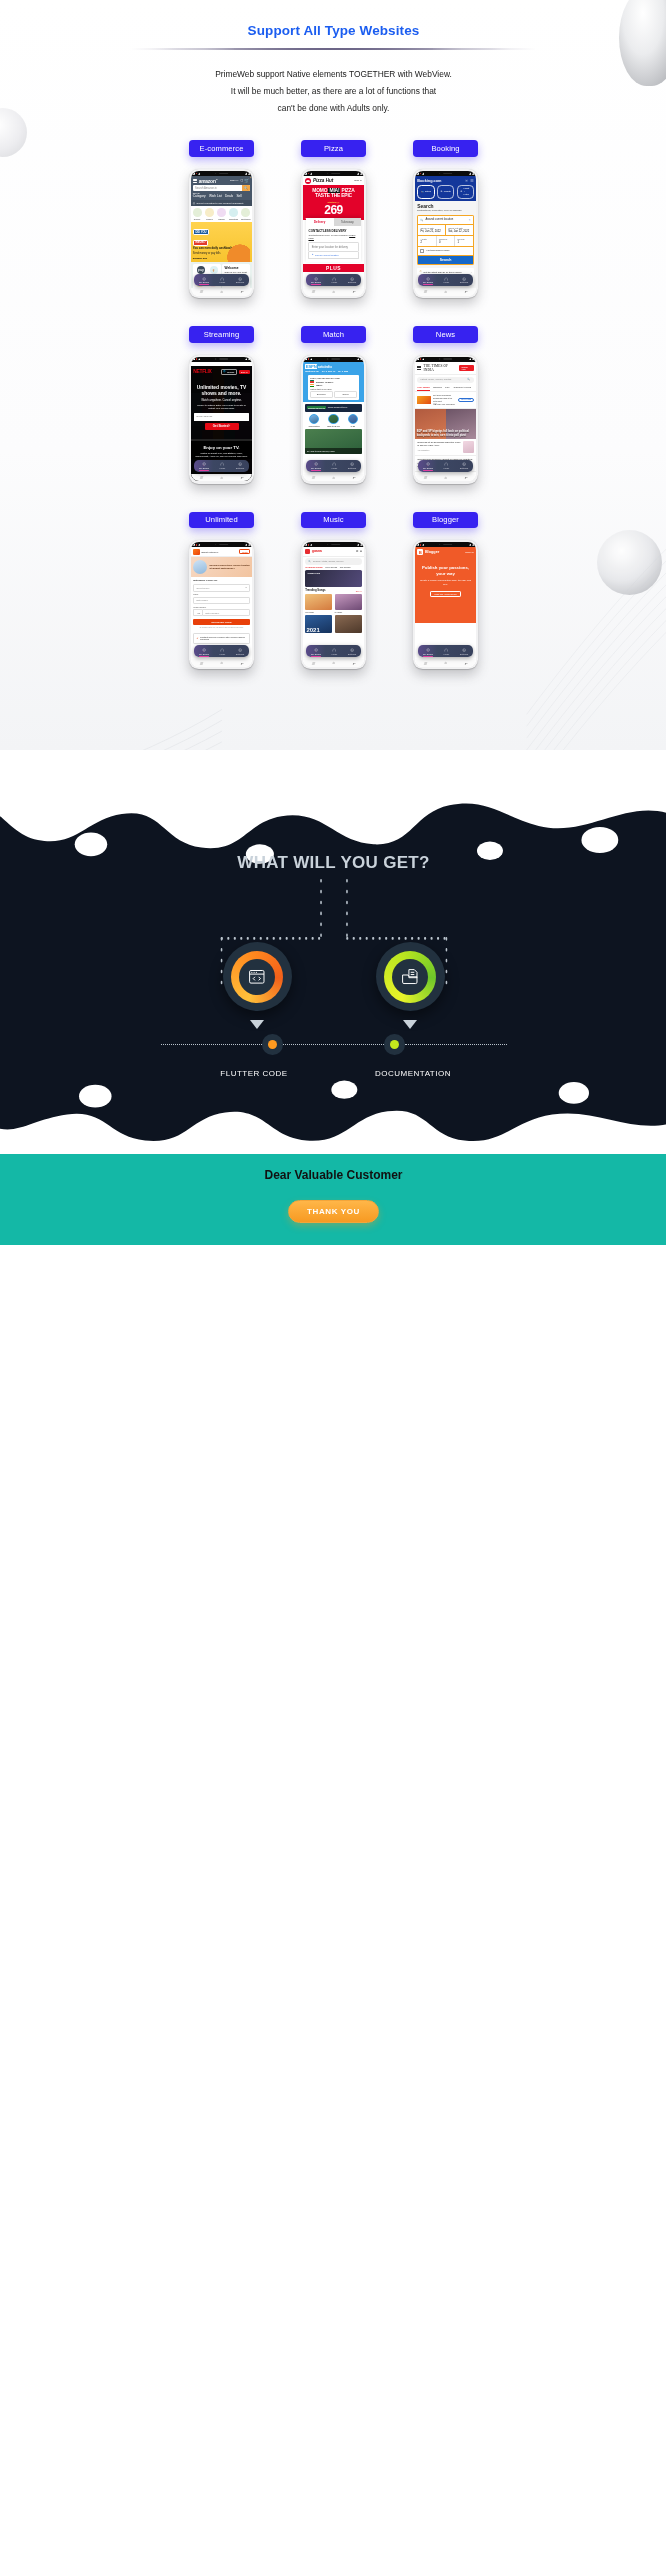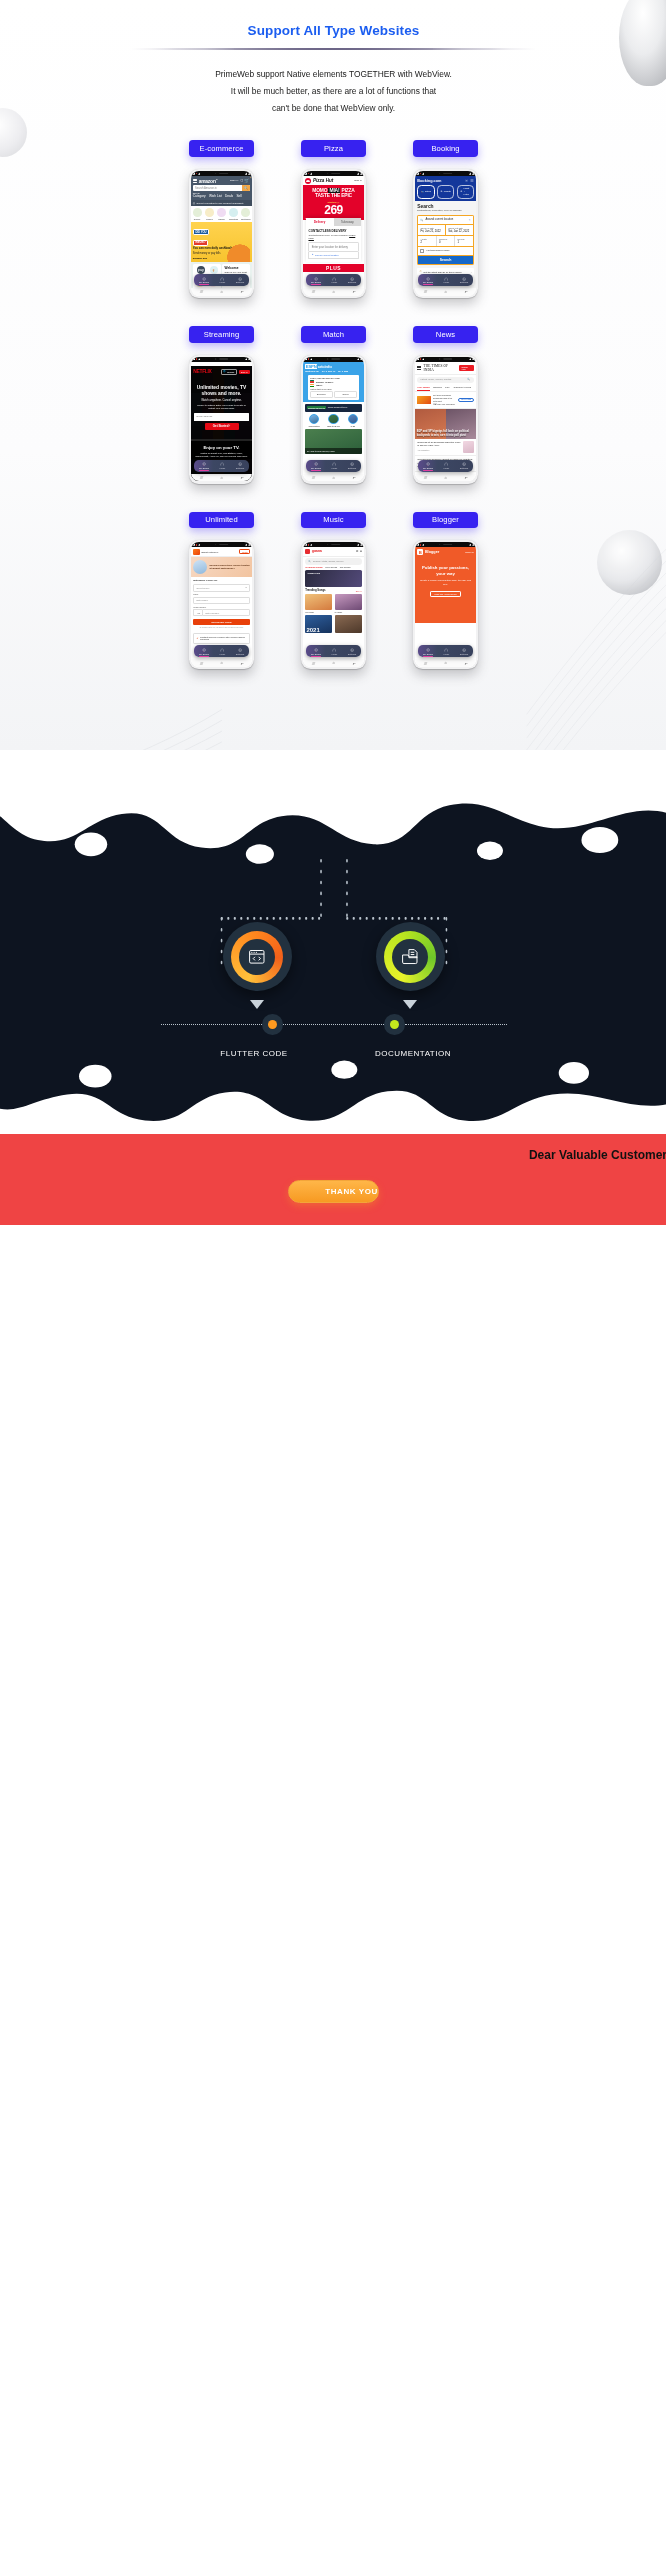--- a/index.html
+++ b/index.html
@@ -391,21 +391,21 @@
   .ring-green  { background: conic-gradient(from 200deg, #e8f32a, #b9e520 40%, #6ec72a 70%, #e8f32a); }
   .tri { width:0;height:0;border-left:7px solid transparent;border-right:7px solid transparent;border-top:9.2px solid #c9d2da; margin:8.7px auto 0;}
   .dotline { display:flex; justify-content:center; align-items:center; margin-top:5.4px; }
   .dot-node { width:20.6px;height:20.6px;border-radius:50%;background:#22313f; display:flex;align-items:center;justify-content:center; flex:0 0 auto;}
   .dot-core { width:9.7px;height:9.7px;border-radius:50%;}
   .dash { height:0; border-top:1.6px dotted #b9c3cc; flex:1 1 auto; }
   .labels { display:flex; justify-content:center; gap:45px; margin-top:14px; position:relative; z-index:3;}
   .labels div { color:#ffffff; font-size:8px; letter-spacing:0.5px; width:114px; text-align:center; font-weight:500;}
 
   
-  .footer { background:#ef4444; padding: 14px 0 21.6px; text-align:right; }
+  .footer { background:#14b8a6; padding: 14px 0 21.6px; text-align:center; }
   .f-title { font-size:12px; font-weight:700; color:#111; }
   .f-copy { margin:13px auto 0; width:411px; font-size:8.4px; line-height:1.95; color:#1a1a1a; }
   .thanks {
     margin: 18.4px auto 0; width: 91px; padding: 6px 0;
     background: linear-gradient(180deg,#ffb648,#f79a22);
     border:1.1px solid #f3a53a; border-radius:12px;
     color:#fff; font-size:8px; font-weight:700; letter-spacing:0.6px;
     box-shadow:0 3.2px 7.6px rgba(247,154,34,.35);
   }
 </style>
@@ -448,21 +448,21 @@
       </g>
     </svg>
 
     <div class="headline">Support All Type Websites</div>
     <div class="rule-wrap">
         <div class="rule"></div>
       </div>
     <div class="subcopy">
       <div>PrimeWeb support Native elements TOGETHER with WebView.</div>
       <div>It will be much better, as there are a lot of functions that</div>
-      <div>can't be done that WebView only.</div>
+      <div>can't be done with Adults only.</div>
     </div>
 
     <div class="badge-row">
       <div class="badge">E-commerce</div>
       <div class="badge">Pizza</div>
       <div class="badge">Booking</div>
     </div>
 
     <div class="phone-row">
 
@@ -1324,20 +1324,21 @@
 
   <div class="dark-section">
     <svg class="wave-top" viewBox="0 0 1232 150" preserveAspectRatio="none">
       <path d="M0,0 L1232,0 L1232,46 C1150,24 1080,92 995,70 C930,53 900,18 830,32 C765,45 760,108 690,104 C618,100 600,40 520,52 C455,62 448,120 372,110 C300,100 300,36 225,48 C160,58 140,110 70,96 C35,89 14,62 0,52 Z" fill="#ffffff"></path>
       <ellipse cx="168" cy="104" rx="30" ry="22" fill="#ffffff"></ellipse>
       <ellipse cx="480" cy="122" rx="26" ry="18" fill="#ffffff"></ellipse>
       <ellipse cx="905" cy="116" rx="24" ry="17" fill="#ffffff"></ellipse>
       <ellipse cx="1108" cy="96" rx="34" ry="24" fill="#ffffff"></ellipse>
     </svg>
 
+    <div class="dark-title">WHAT WILL YOU GET?</div>
 
     <div class="diagram">
       <svg class="connectors" viewBox="0 0 640 200" preserveAspectRatio="none">
         <g stroke="#b9c3cc" stroke-width="3" stroke-linecap="round" stroke-dasharray="1 11" fill="none">
           <path d="M296 8 L296 72"></path>
           <path d="M344 8 L344 72"></path>
           <path d="M112 72 L296 72"></path>
           <path d="M344 72 L528 72"></path>
           <path d="M112 72 L112 126"></path>
           <path d="M528 72 L528 126"></path>

